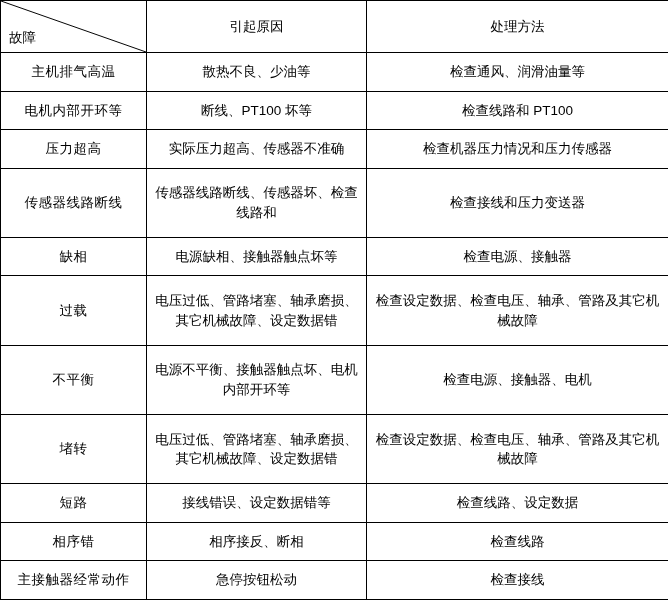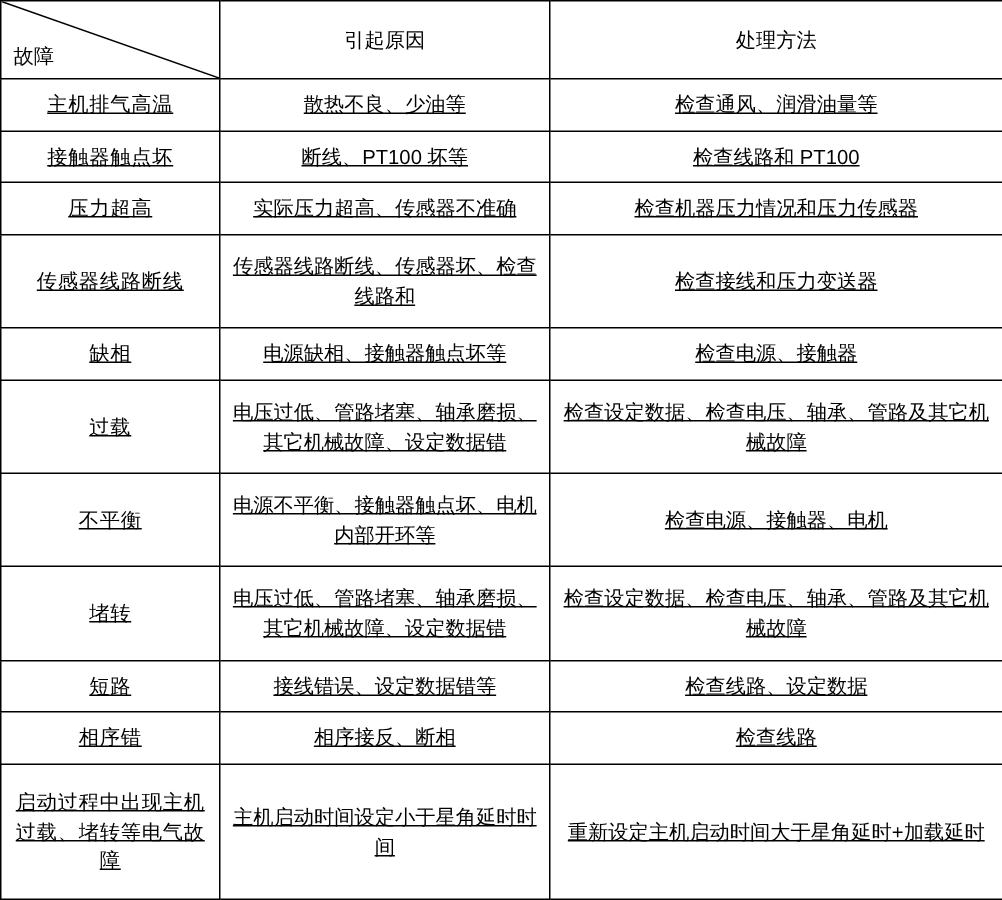--- a/index.html
+++ b/index.html
@@ -65,21 +65,20 @@
     bottom: 4px;
     font-size: 13.5px;
   }
   td.header-cell {
     font-size: 13.5px;
     height: 52px;
   }
   .cell-text {
     display: block;
     white-space: pre-line;
-    text-decoration: underline;
   }
   td.first-col .cell-text {
     letter-spacing: 0.5px;
   }
 </style>
 </head>
 <body>
 
 <div class="sheet">
   <table class="fault-table">
@@ -108,21 +107,21 @@
         <td>
             <span class="cell-text">散热不良、少油等</span>
           </td>
         <td>
             <span class="cell-text">检查通风、润滑油量等</span>
           </td>
       </tr>
 
       <tr>
         <td class="first-col">
-            <span class="cell-text">接触器触点坏</span>
+            <span class="cell-text">电机内部开环等</span>
           </td>
         <td>
             <span class="cell-text">断线、PT100 坏等</span>
           </td>
         <td>
             <span class="cell-text">检查线路和 PT100</span>
           </td>
       </tr>
 
       <tr>
@@ -214,27 +213,27 @@
             <span class="cell-text">相序错</span>
           </td>
         <td>
             <span class="cell-text">相序接反、断相</span>
           </td>
         <td>
             <span class="cell-text">检查线路</span>
           </td>
       </tr>
 
-      <tr>
-        <td class="first-col">
-            <span class="cell-text">启动过程中出现主机过载、堵转等电气故障</span>
-          </td>
-        <td>
-            <span class="cell-text">主机启动时间设定小于星角延时时间</span>
-          </td>
-        <td>
-            <span class="cell-text">重新设定主机启动时间大于星角延时+加载延时</span>
-          </td>
-      </tr>
-
+
+      <tr>
+        <td class="first-col">
+            <span class="cell-text">主接触器经常动作</span>
+          </td>
+        <td>
+            <span class="cell-text">急停按钮松动</span>
+          </td>
+        <td>
+            <span class="cell-text">检查接线</span>
+          </td>
+      </tr>
     </tbody>
   </table>
 </div>
 
 </body></html>

